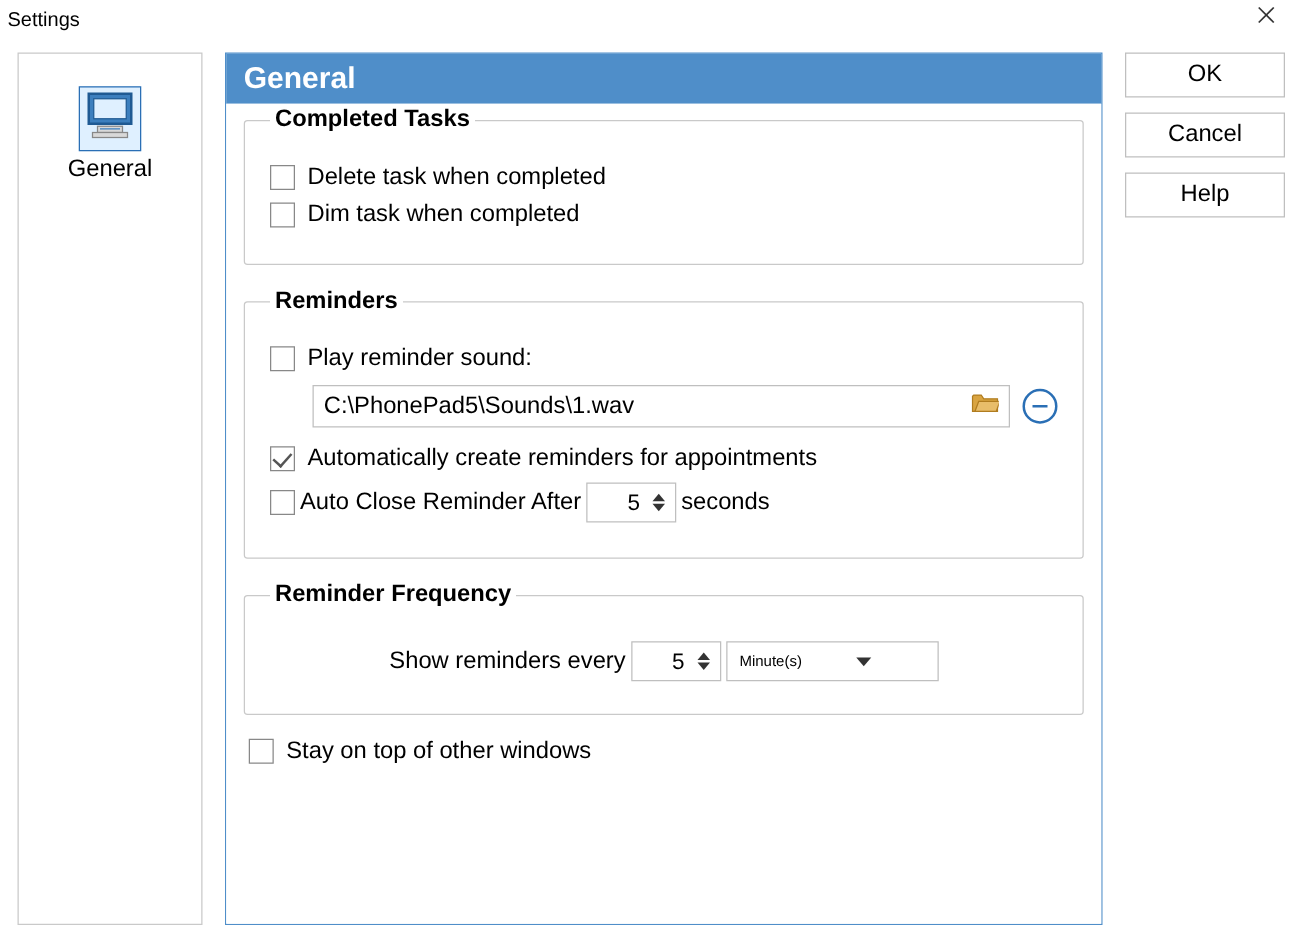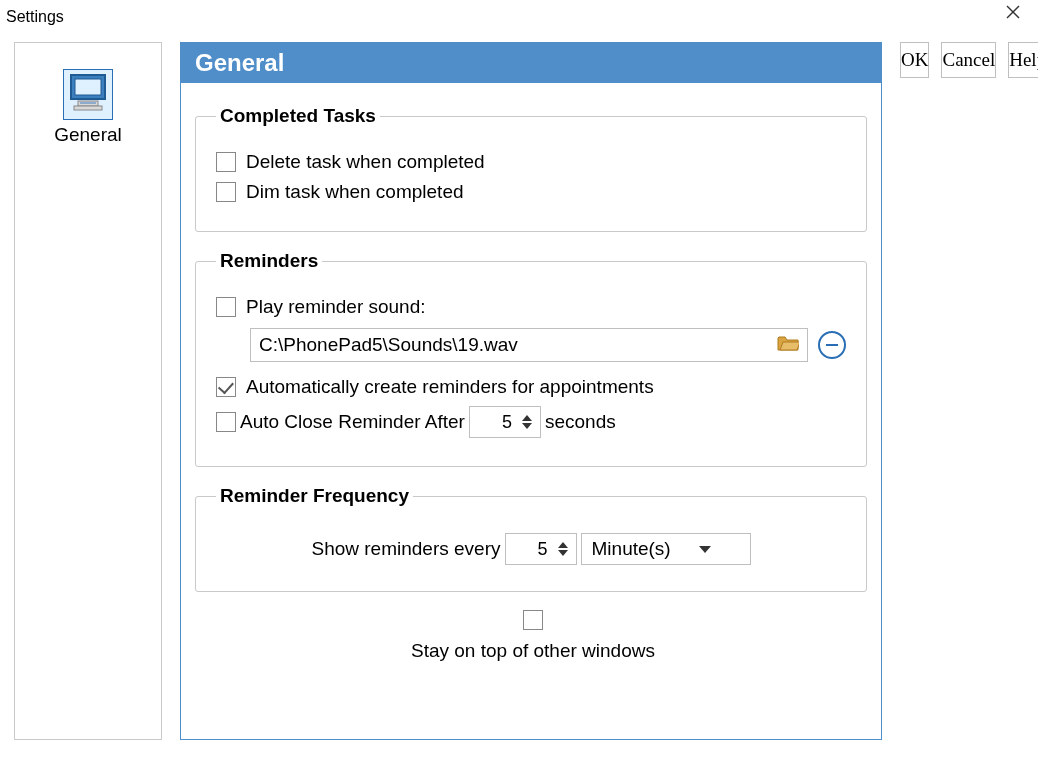--- a/index.html
+++ b/index.html
@@ -62,21 +62,21 @@
     }
     .content-header {
       background: #4f8ec9;
       color: #fff;
       font-size: 24px;
       font-weight: bold;
       padding: 6px 14px;
     }
     .content-body {
       flex: 1;
-      padding: 22px 14px 14px 14px;
+      padding: 2px 14px 14px 14px;
       background: #fff;
     }
     fieldset {
       border: 1px solid #c9c9c9;
       border-radius: 3px;
       padding: 16px 20px 20px 20px;
       margin-bottom: 18px;
     }
     fieldset legend {
       font-weight: bold;
@@ -185,43 +185,42 @@
     .arrow-up { border-bottom: 6px solid #333; }
     .arrow-down { border-top: 6px solid #333; }
     .select {
       border: 1px solid #bfbfbf;
       height: 32px;
       width: 170px;
       display: inline-flex;
       align-items: center;
       justify-content: space-between;
       padding: 0 10px;
-      font-size: 19px;
+      font-size: 12px;
       cursor: pointer;
       background: #fff;
     }
     .select .arrow-down { border-top: 7px solid #333; border-left:6px solid transparent; border-right:6px solid transparent;}
     .buttons-col {
       width: 128px;
       display: flex;
-      flex-direction: row;
+      flex-direction: column;
       gap: 12px;
-      font-family: Liberation Serif, serif;
     }
     .btn {
       border: 1px solid #bfbfbf;
       background: #fff;
       height: 36px;
       font-size: 19px;
       cursor: pointer;
       display: flex;
       align-items: center;
       justify-content: center;
     }
-    .last-row { margin-top: 6px; display:flex; align-items:center; gap:10px; font-size:19px; padding-left:4px;flex-direction:column;}
+    .last-row { margin-top: 6px; display:flex; align-items:center; gap:10px; font-size:19px; padding-left:4px;}
     .inline-gap { display:flex; align-items:center; gap:4px; flex-wrap: nowrap; }
   </style>
 </head>
 <body>
 
 <div class="titlebar">
   <span class="titlebar-text">Settings</span>
   <span class="close-x">
     <svg width="14" height="14" viewBox="0 0 14 14">
         <line x1="1" y1="1" x2="13" y2="13" stroke="#333" stroke-width="1.4"></line>
@@ -263,21 +262,21 @@
       </fieldset>
 
       <fieldset>
         <legend>Reminders</legend>
         <div class="checkbox-row">
           <span class="chk"></span>
           <span>Play reminder sound:</span>
         </div>
         <div class="path-row">
           <div class="path-input">
-            <span class="path-input-text">C:\PhonePad5\Sounds\19.wav</span>
+            <span class="path-input-text">C:\PhonePad5\Sounds\1.wav</span>
             <span class="folder-icon">
               <svg width="22" height="18" viewBox="0 0 22 18">
                 <path d="M1 4 L1 16 L21 16 L21 6 L10 6 L8 3 L2 3 Z" fill="#d9a441" stroke="#b07c1f" stroke-width="1"></path>
                 <path d="M3 16 L6 8 L23 8 L20 16 Z" fill="#e8bd6a" stroke="#b07c1f" stroke-width="1"></path>
               </svg>
             </span>
           </div>
           <span class="clear-btn"></span>
         </div>
         <div class="checkbox-row">

